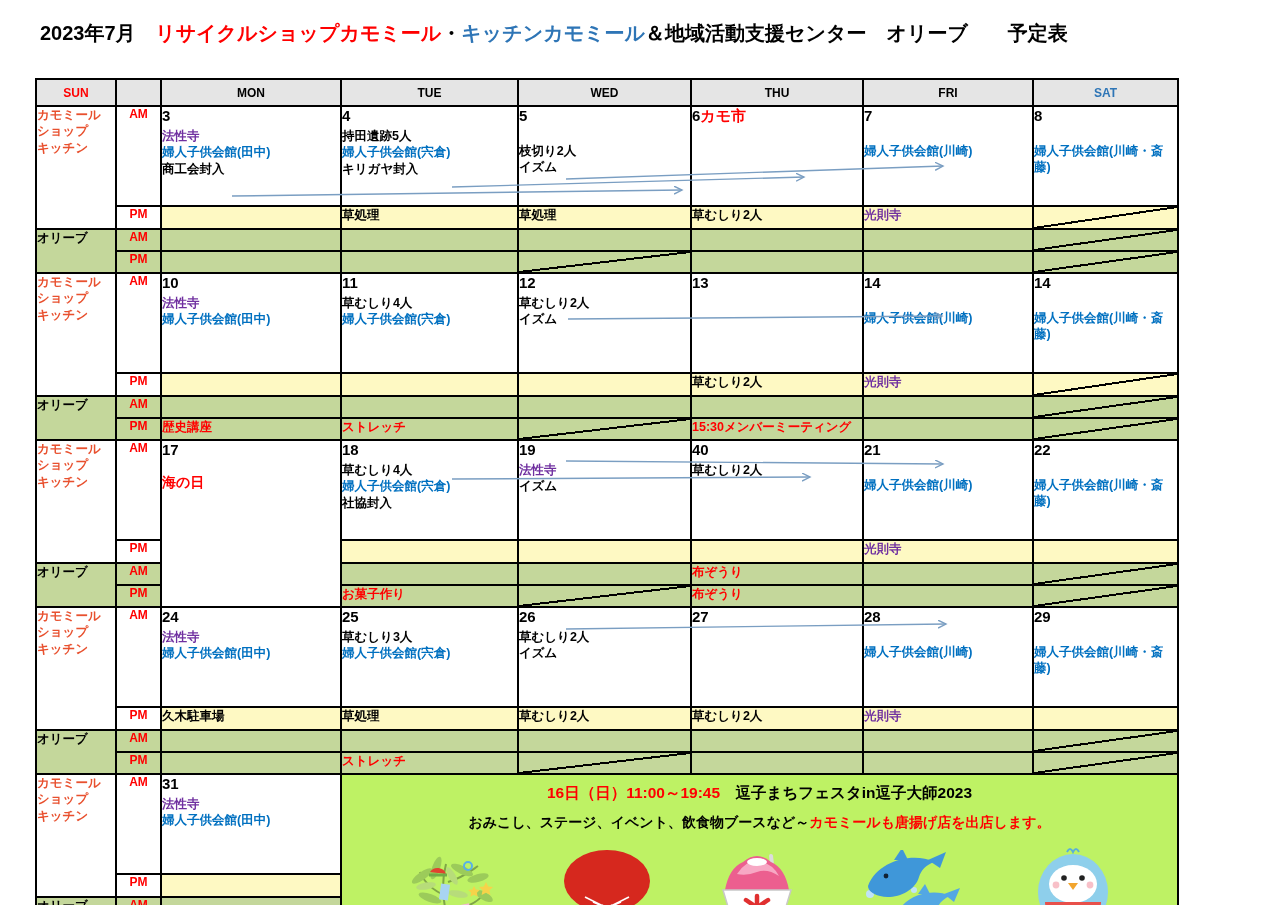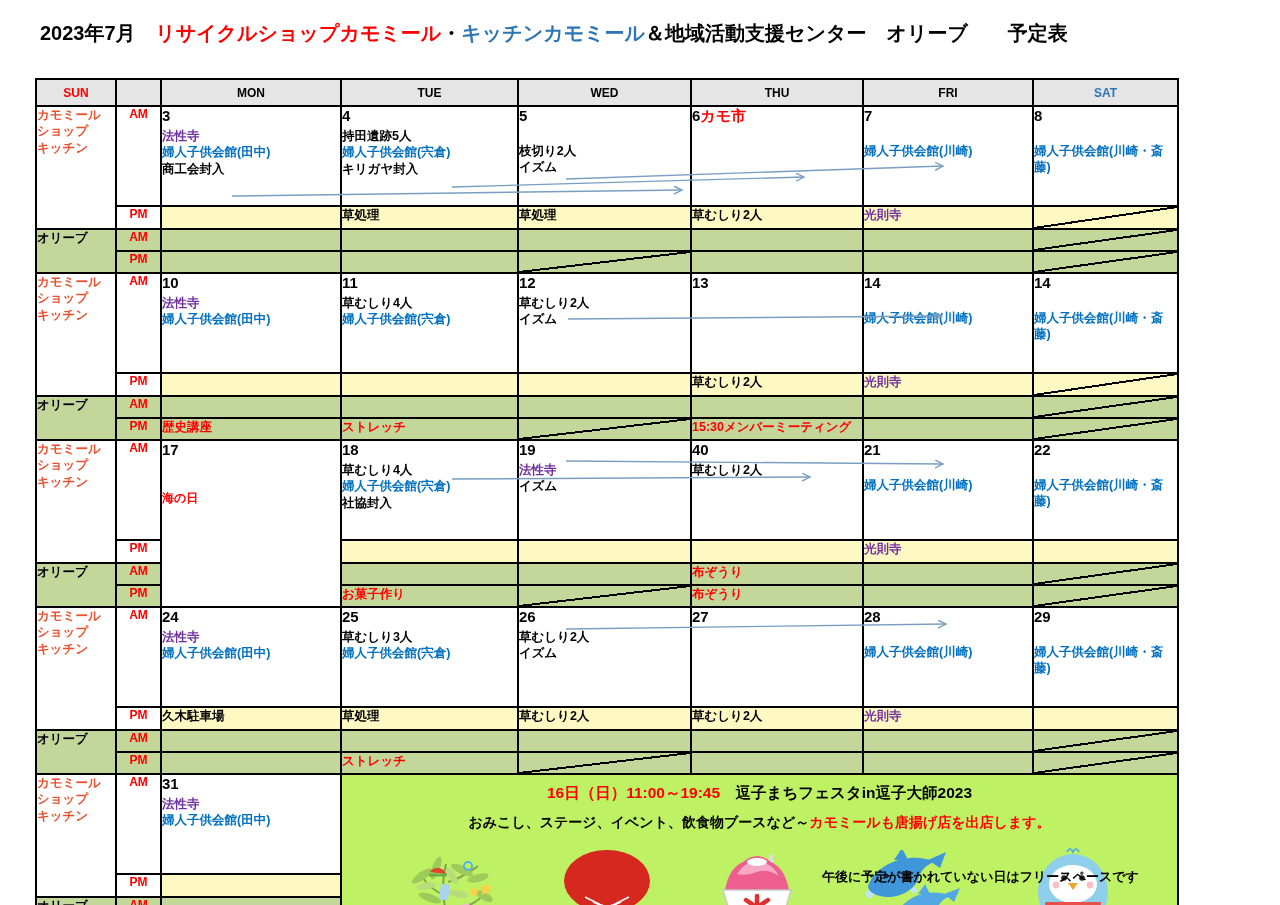--- a/index.html
+++ b/index.html
@@ -28,21 +28,21 @@
   .side{font-size:12.5px;font-weight:bold;vertical-align:middle;text-align:left;padding:2px 4px;white-space:pre-line;line-height:1.3;}
   .ampm{font-size:12px;font-weight:bold;color:#ff0000;text-align:center;vertical-align:middle;}
   .day{padding:2px 5px;font-size:12.5px;font-weight:bold;line-height:1.3;background:#fff;}
   .day .date{font-size:15px;font-weight:bold;line-height:1.2;}
   .date .note{font-size:15px;}
   .evs{margin-top:3px;} .evs-low{margin-top:18px;}
   .pmcell{vertical-align:middle;padding:1px 5px;font-size:12.5px;font-weight:bold;background:#fef9c3;}
   .green{background:#c4d79b;}
   .ocell{vertical-align:middle;padding:1px 5px;font-size:12.5px;font-weight:bold;}
   .diag{background-image:linear-gradient(to bottom right,transparent calc(50% - 1px),#000 calc(50% - 1px),#000 calc(50% + 1px),transparent calc(50% + 1px));}
-  .holiday{font-size:12px;margin-top:32px;}
+  .holiday{font-size:14px;margin-top:14px;}
   
   .festa{background:#bef264;text-align:center;vertical-align:top;}
   .festa .l1{margin-top:8px;font-size:15.5px;font-weight:bold;}
   .festa .l2{margin-top:10px;font-size:14px;font-weight:bold;}
   .iconrow{margin-top:14px;display:flex;justify-content:space-around;align-items:flex-end;padding:0 28px;}
   .iconrow svg{display:block;}
   
   #arrows{position:absolute;left:0;top:0;width:1280px;height:905px;pointer-events:none;z-index:5;}
   
   .footnote{position:absolute;top:868px;left:822px;font-size:13px;font-weight:bold;}
@@ -516,14 +516,13 @@
       <line x1="232" y1="196" x2="682" y2="190" marker-end="url(#ah)"></line>
       <line x1="452" y1="187" x2="804" y2="177" marker-end="url(#ah)"></line>
       <line x1="566" y1="179" x2="943" y2="166" marker-end="url(#ah)"></line>
       <line x1="568" y1="319" x2="942" y2="316" marker-end="url(#ah)"></line>
       <line x1="566" y1="461" x2="943" y2="464" marker-end="url(#ah)"></line>
       <line x1="452" y1="479" x2="810" y2="477" marker-end="url(#ah)"></line>
       <line x1="566" y1="629" x2="946" y2="624" marker-end="url(#ah)"></line>
     </g>
   </svg>
 
-  <div class="footnote">午後に予定が書かれていない日はフリースペースです</div>
 </div>
 
 </body></html>

